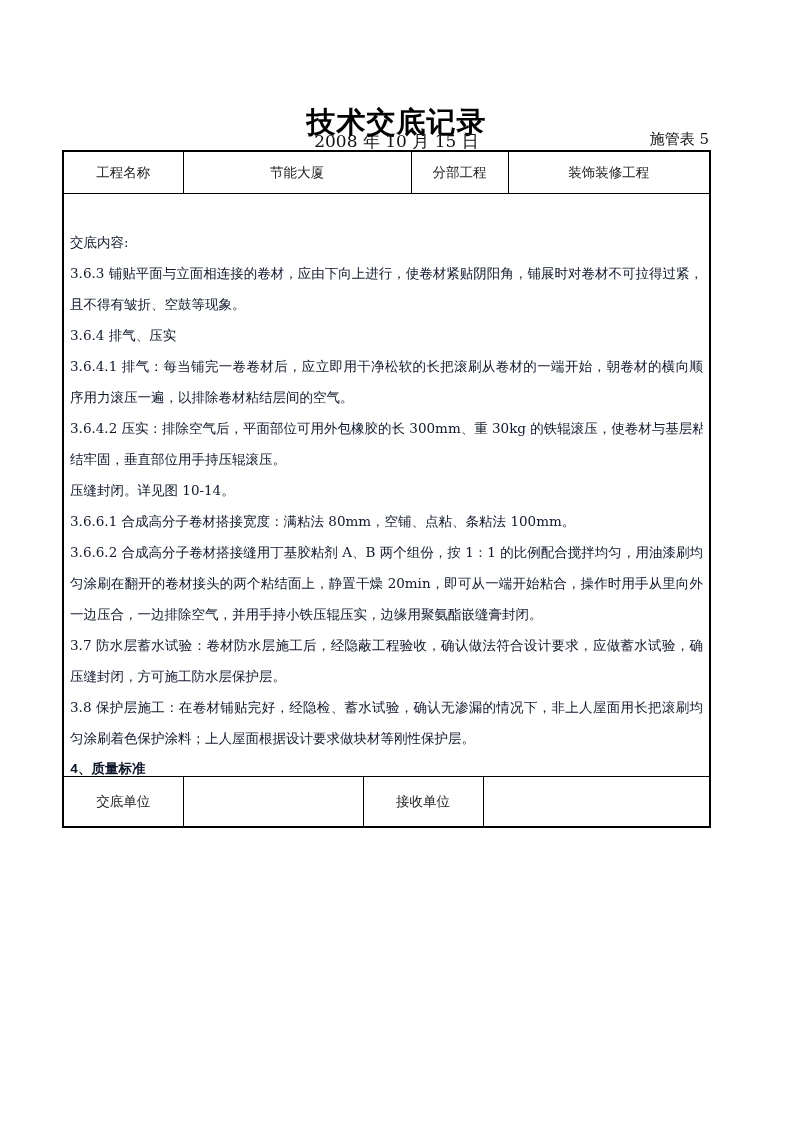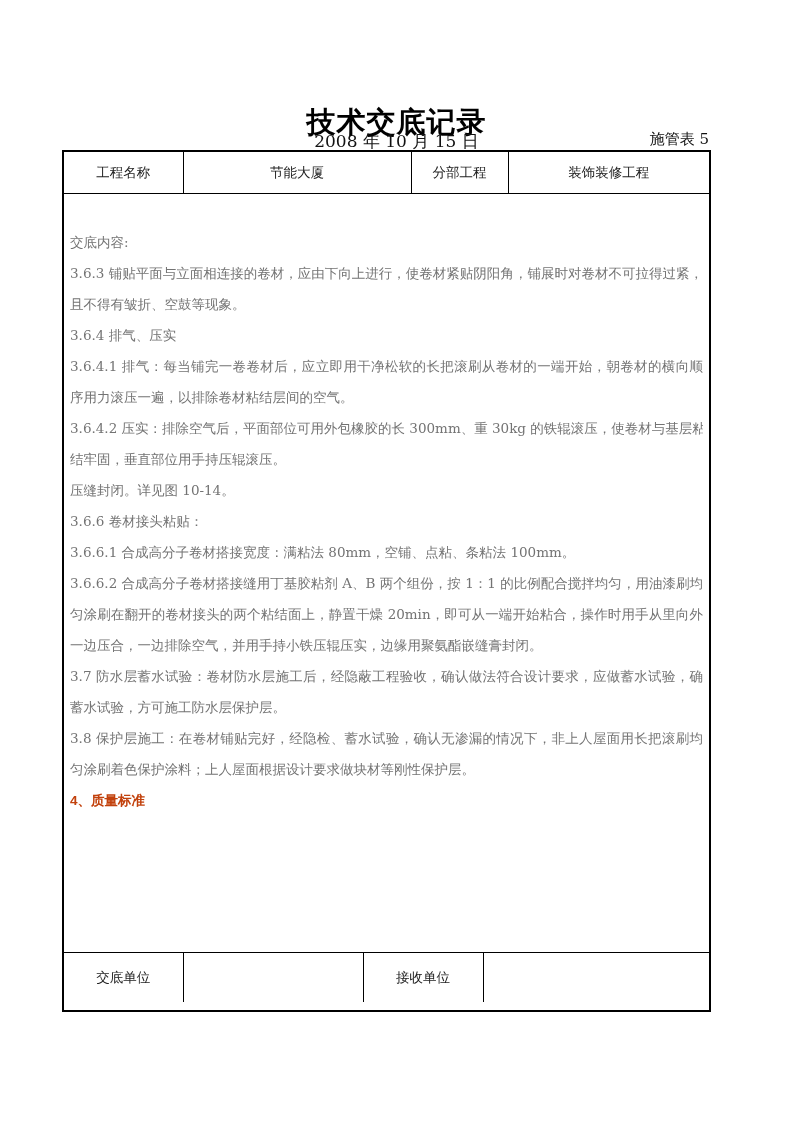--- a/index.html
+++ b/index.html
@@ -18,21 +18,21 @@
     }
     .date {
       position: absolute; left: 0; width: 793px; top: 130px;
       text-align: center; font-size: 17px;
     }
     .form-no {
       position: absolute; right: 84px; top: 130px; font-size: 15px;
     }
     .sheet {
       position: absolute; left: 62px; top: 150px;
-      width: 649px; height: 862px;
+      width: 649px; height: 678px;
       border: 2px solid #000; box-sizing: border-box;
     }
     .info-table {
       position: absolute; left: 0; top: 0; width: 100%;
       border-collapse: collapse; table-layout: fixed;
     }
     .info-table td {
       border: 1px solid #000; text-align: center; font-size: 13.5px;
       padding: 0; color: #222;
     }
@@ -45,29 +45,29 @@
       font-weight: bold; color: #000; font-size: 13.5px;
     }
     .content {
       position: absolute; left: 0; top: 71px; width: 100%;
       height: 686px; box-sizing: border-box;
       padding: 4px 6px 0 6px;
     }
     .content p {
       margin: 0; font-size: 13.5px; line-height: 31px; height: 31px;
       white-space: nowrap; overflow: hidden; text-align: justify;
-      text-align-last: justify; color: #737373;
+      text-align-last: justify; color: #0f172a;
     }
     .content p.last { text-align-last: left; }
     .content p.heading {
-      font-family: Liberation Sans, sans-serif;
-      font-weight: bold; color: #c2410c; text-align-last: left;
+      font-family: Liberation Mono, monospace;
+      font-weight: bold; color: #0f172a; text-align-last: left;
     }
     .sign-table {
-      position: absolute; left: 0; bottom: 8px; width: 100%;
+      position: absolute; left: 0; bottom: 0; width: 100%;
       border-collapse: collapse; table-layout: fixed; padding-left: 20px;
     }
     .sign-table td {
       border: 1px solid #000; text-align: center; font-size: 13.5px;
       color: #222; padding: 0;
     }
     .sign-table tr:first-child td { height: 52px; }
     .sign-table tr:last-child td { height: 49px; border-bottom: none; }
     .sign-table td:first-child { border-left: none; }
     .sign-table td:last-child { border-right: none; }
@@ -101,27 +101,26 @@
   <div class="content" id="content-area">
       <p class="last">交底内容:</p>
       <p>3.6.3 铺贴平面与立面相连接的卷材，应由下向上进行，使卷材紧贴阴阳角，铺展时对卷材不可拉得过紧，</p>
       <p class="last">且不得有皱折、空鼓等现象。</p>
       <p class="last">3.6.4 排气、压实</p>
       <p>3.6.4.1 排气：每当铺完一卷卷材后，应立即用干净松软的长把滚刷从卷材的一端开始，朝卷材的横向顺</p>
       <p class="last">序用力滚压一遍，以排除卷材粘结层间的空气。</p>
       <p>3.6.4.2 压实：排除空气后，平面部位可用外包橡胶的长 300mm、重 30kg 的铁辊滚压，使卷材与基层粘</p>
       <p class="last">结牢固，垂直部位用手持压辊滚压。</p>
       <p class="last">压缝封闭。详见图 10-14。</p>
-      <p class="last">3.6.6 卷材接头粘贴：</p>
       <p class="last">3.6.6.1 合成高分子卷材搭接宽度：满粘法 80mm，空铺、点粘、条粘法 100mm。</p>
       <p>3.6.6.2 合成高分子卷材搭接缝用丁基胶粘剂 A、B 两个组份，按 1：1 的比例配合搅拌均匀，用油漆刷均</p>
       <p>匀涂刷在翻开的卷材接头的两个粘结面上，静置干燥 20min，即可从一端开始粘合，操作时用手从里向外</p>
       <p class="last">一边压合，一边排除空气，并用手持小铁压辊压实，边缘用聚氨酯嵌缝膏封闭。</p>
       <p>3.7 防水层蓄水试验：卷材防水层施工后，经隐蔽工程验收，确认做法符合设计要求，应做蓄水试验，确</p>
-      <p class="last">蓄水试验，方可施工防水层保护层。</p>
+      <p class="last">压缝封闭，方可施工防水层保护层。</p>
       <p>3.8 保护层施工：在卷材铺贴完好，经隐检、蓄水试验，确认无渗漏的情况下，非上人屋面用长把滚刷均</p>
       <p class="last">匀涂刷着色保护涂料；上人屋面根据设计要求做块材等刚性保护层。</p>
       <p class="heading">4、质量标准</p>
     </div>
 
   <table class="sign-table">
     <colgroup>
       <col style="width:119px">
         <col style="width:180px">
         <col style="width:120px">

